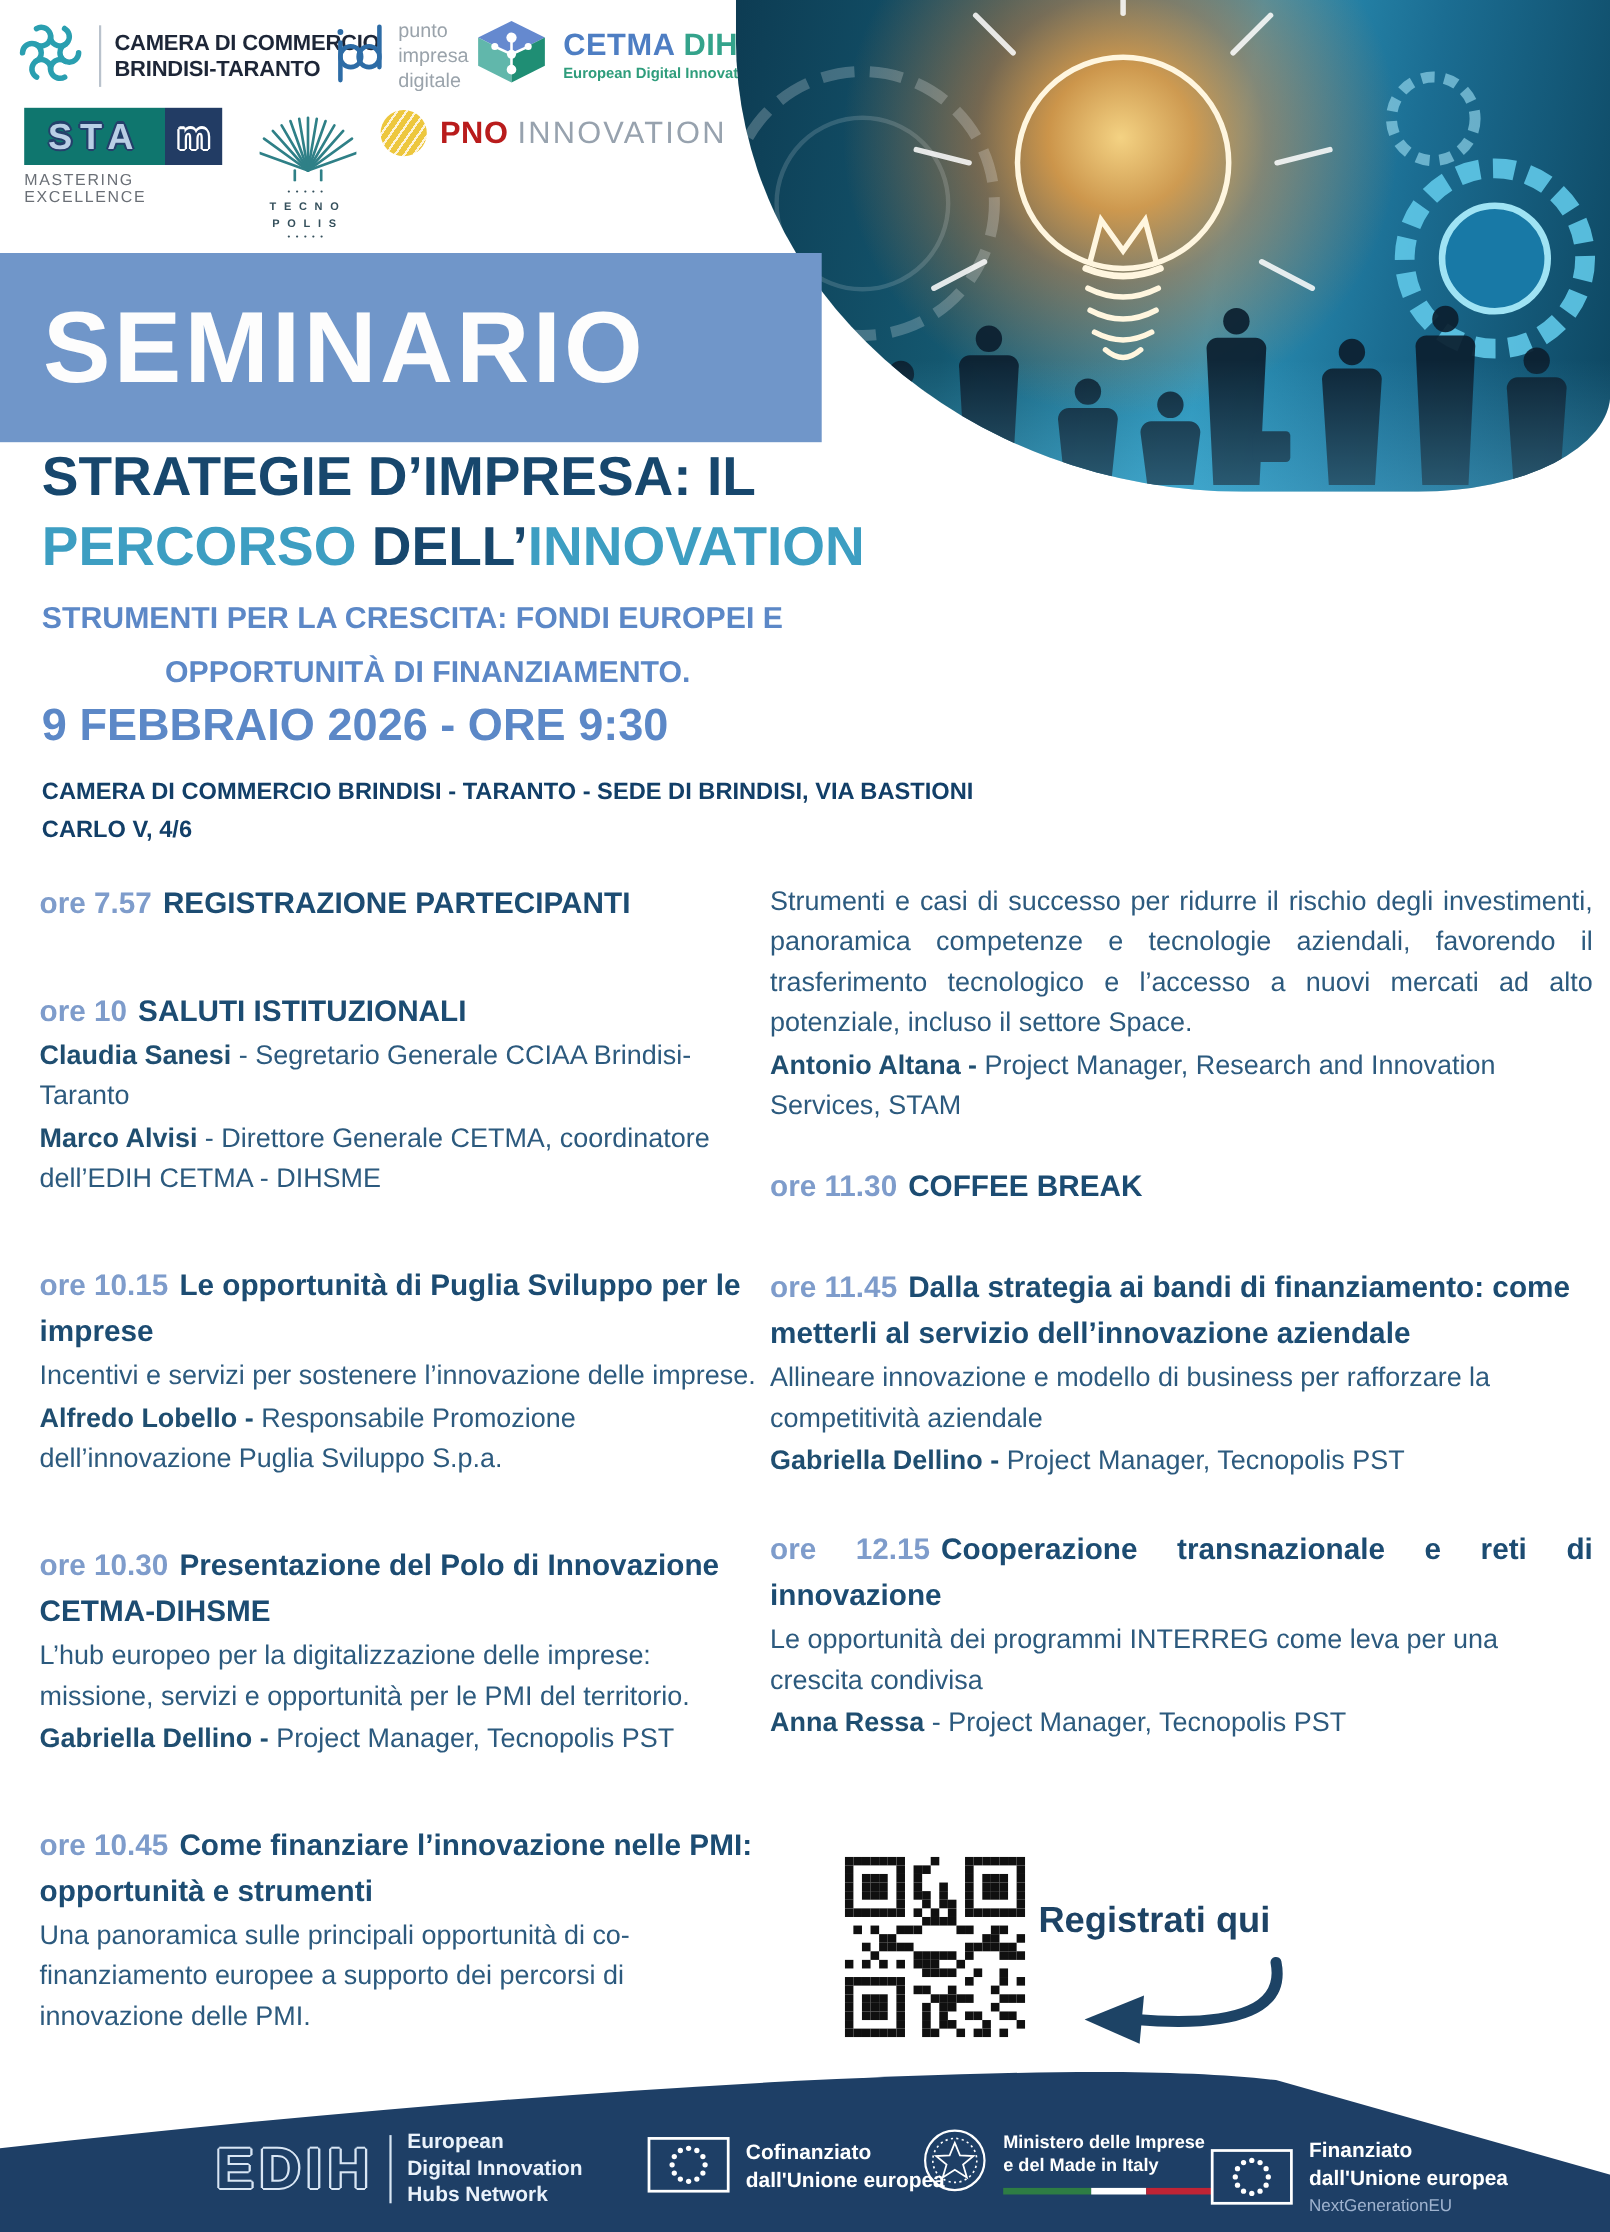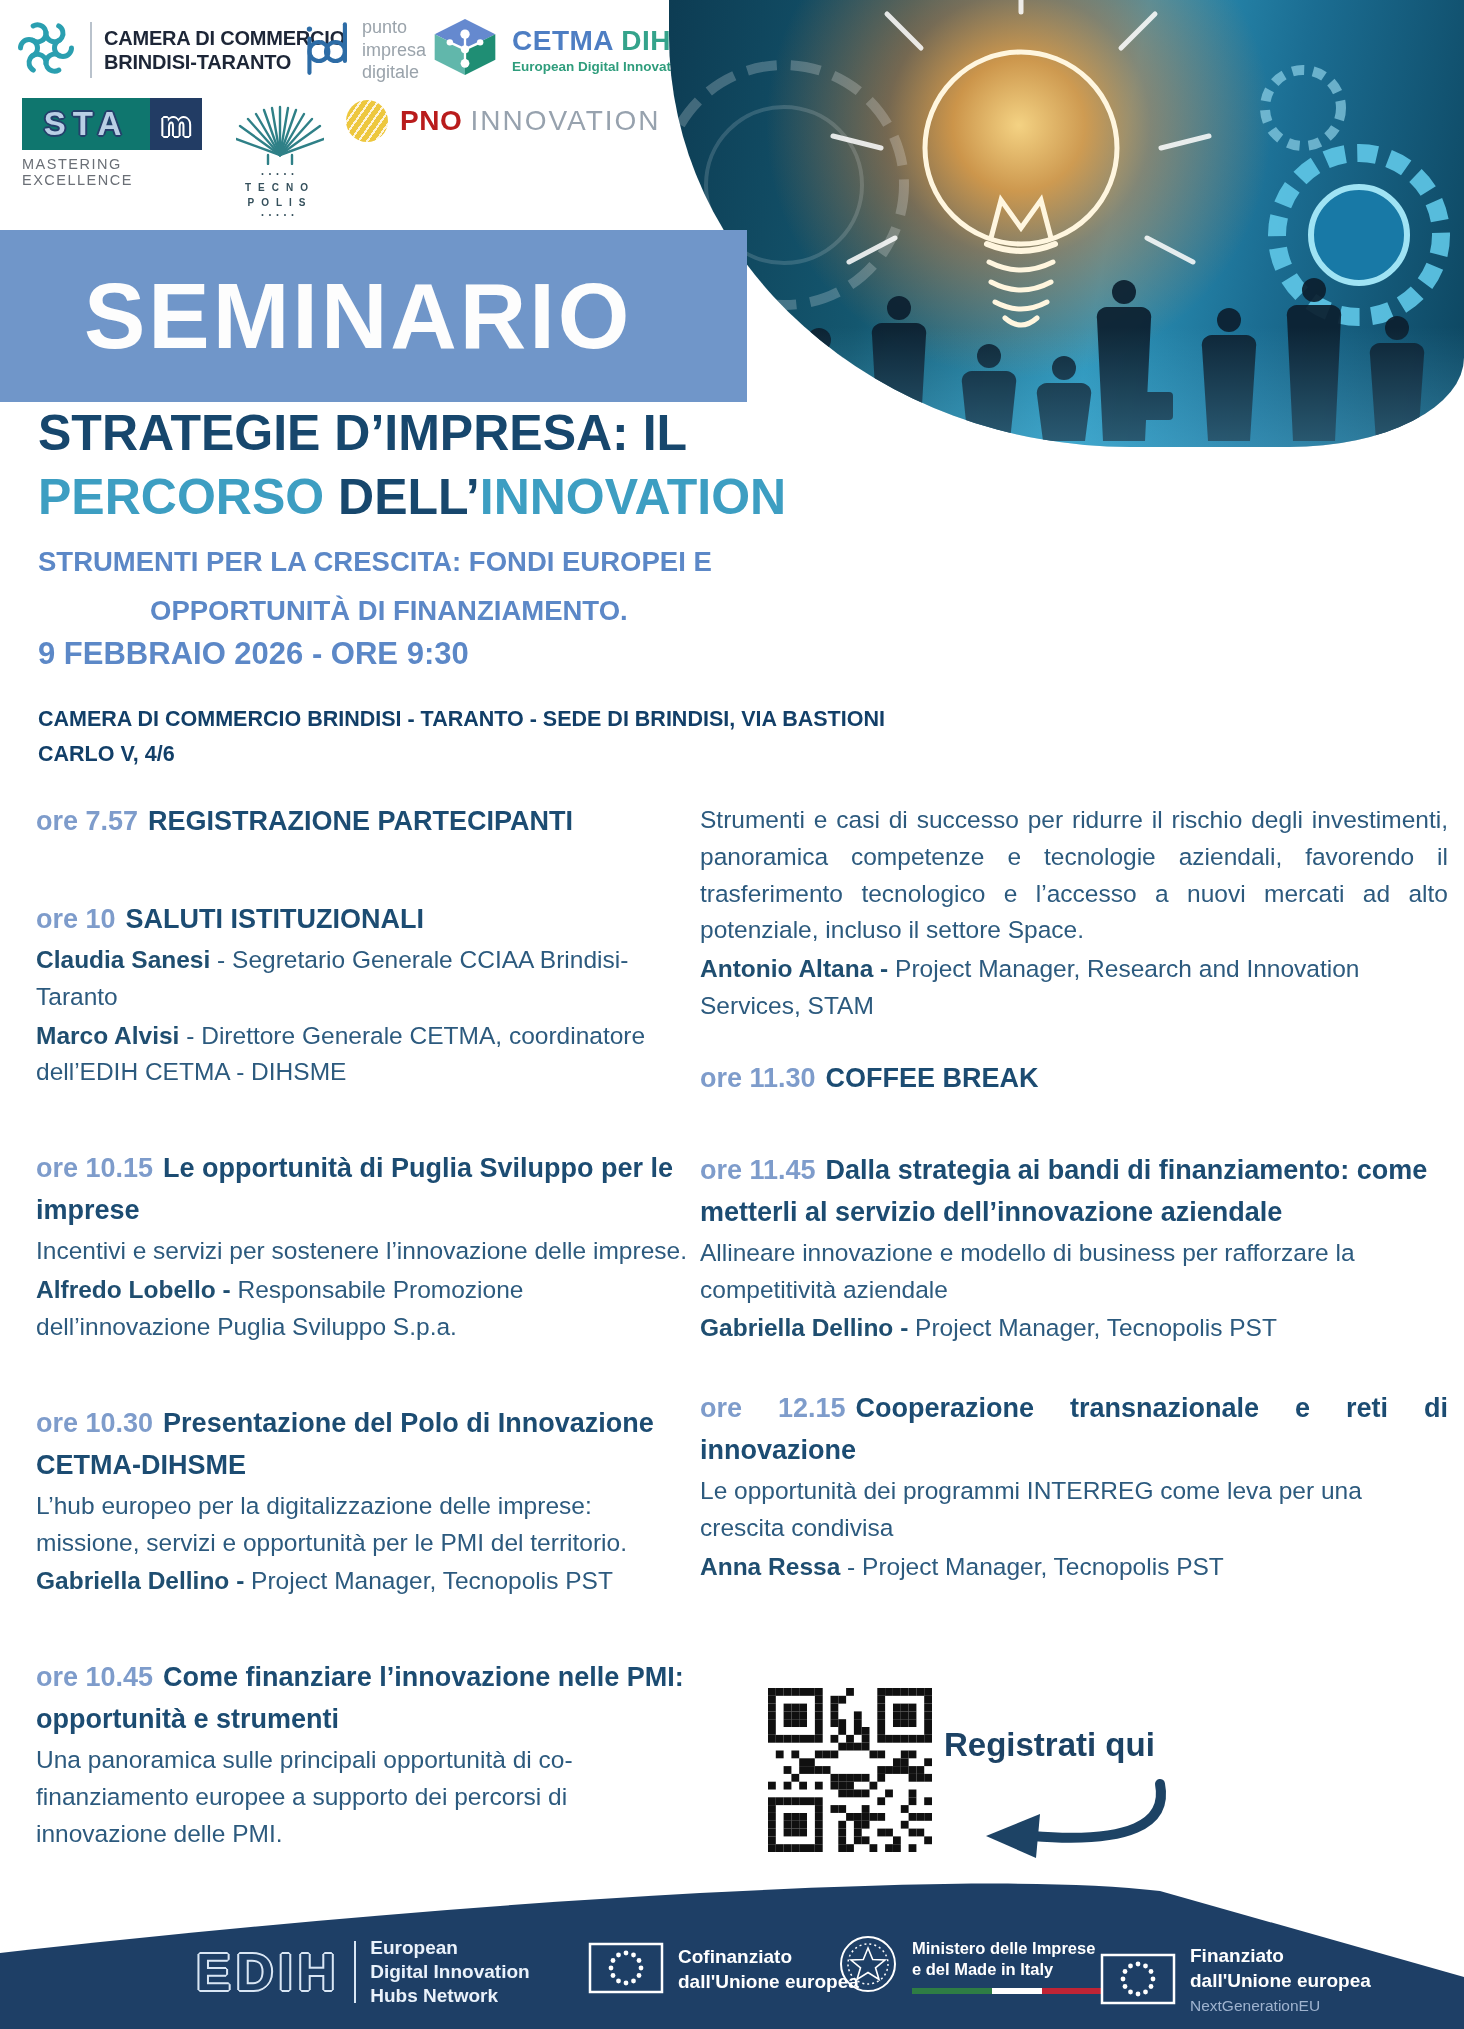--- a/index.html
+++ b/index.html
@@ -41,29 +41,29 @@
     background:
       radial-gradient(circle at 44% 28%, rgba(255,215,130,.95) 0%, rgba(248,160,60,.8) 12%, rgba(235,125,45,.45) 24%, rgba(30,110,150,0) 46%),
       linear-gradient(100deg,#0d3c53 0%,#14576f 28%,#2c93b8 55%,#1b6d92 74%,#0d455f 100%);}
   .hero::after{content:"";position:absolute;left:0;right:0;bottom:0;height:120px;
       background:linear-gradient(0deg,rgba(110,215,255,.30),rgba(110,215,255,0));}
   .hero svg{position:absolute;left:0;top:0;}
 
   
   .banner{left:0;top:230px;width:747px;height:172px;background:#7096c9;
       display:flex;align-items:center;}
-  .banner-text{color:#fdfdfd;font-size:92px;font-weight:800;letter-spacing:3px;padding-left:84px;}
+  .banner-text{color:#fdfdfd;font-size:92px;font-weight:800;letter-spacing:3px;padding-left:39px;}
 
   
   .title1{left:38px;top:404px;font-size:50px;font-weight:800;color:#17476d;letter-spacing:0;}
   .title2{left:38px;top:468px;font-size:50px;font-weight:800;}
   .title2 .teal{color:#3d9ec2;} .title2 .navy{color:#17476d;}
   .subtitle{left:38px;top:538px;font-size:27.5px;font-weight:800;color:#5c88c7;line-height:1.78;}
   .subtitle .line2{padding-left:112px;}
-  .date-line{left:38px;top:636px;font-size:31px;font-weight:800;color:#5c88c7;}
+  .date-line{left:38px;top:636px;font-size:41px;font-weight:800;color:#5c88c7;}
   .venue{left:38px;top:702px;font-size:21.5px;font-weight:800;color:#123f68;line-height:1.65;width:1000px;}
 
   
   .col{top:800px;}
   .col-left{left:36px;width:652px;}
   .col-right{left:700px;width:748px;}
   .session{margin-bottom:56px;}
   .col-right .session:nth-child(1){margin-bottom:32px;}
   .col-right .session:nth-child(2){margin-bottom:50px;}
   .col-right .session:nth-child(3){margin-bottom:40px;}

